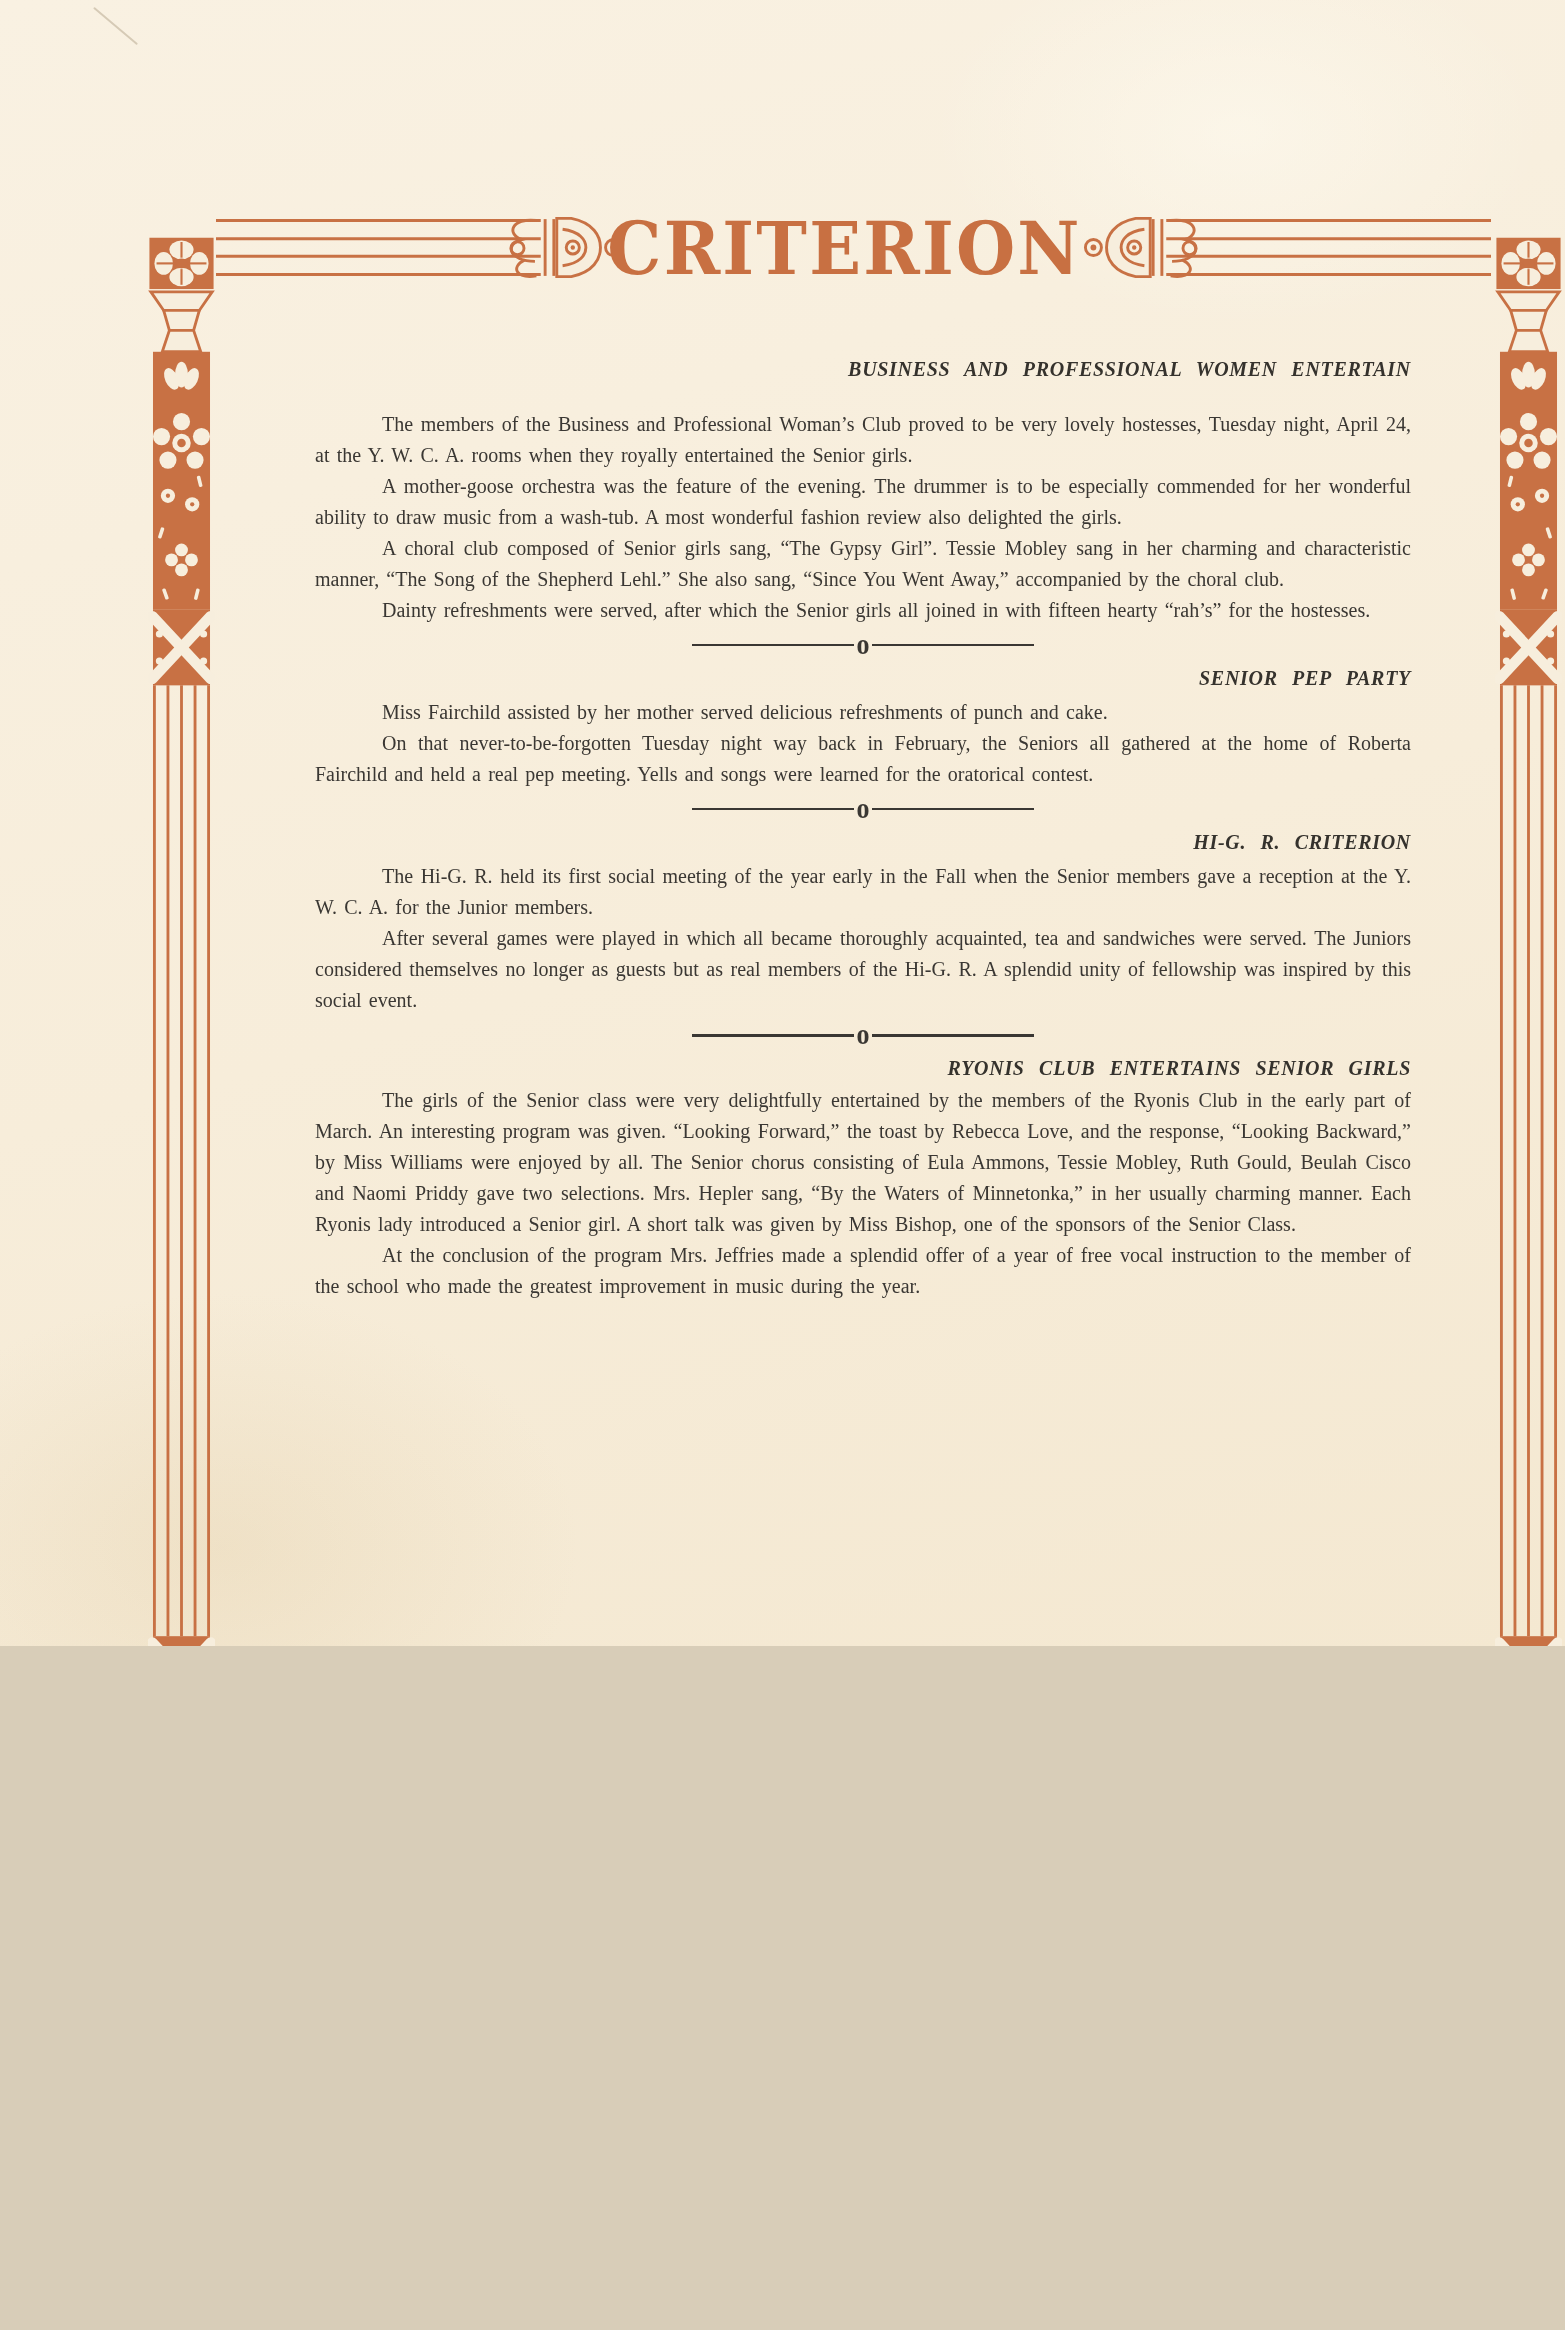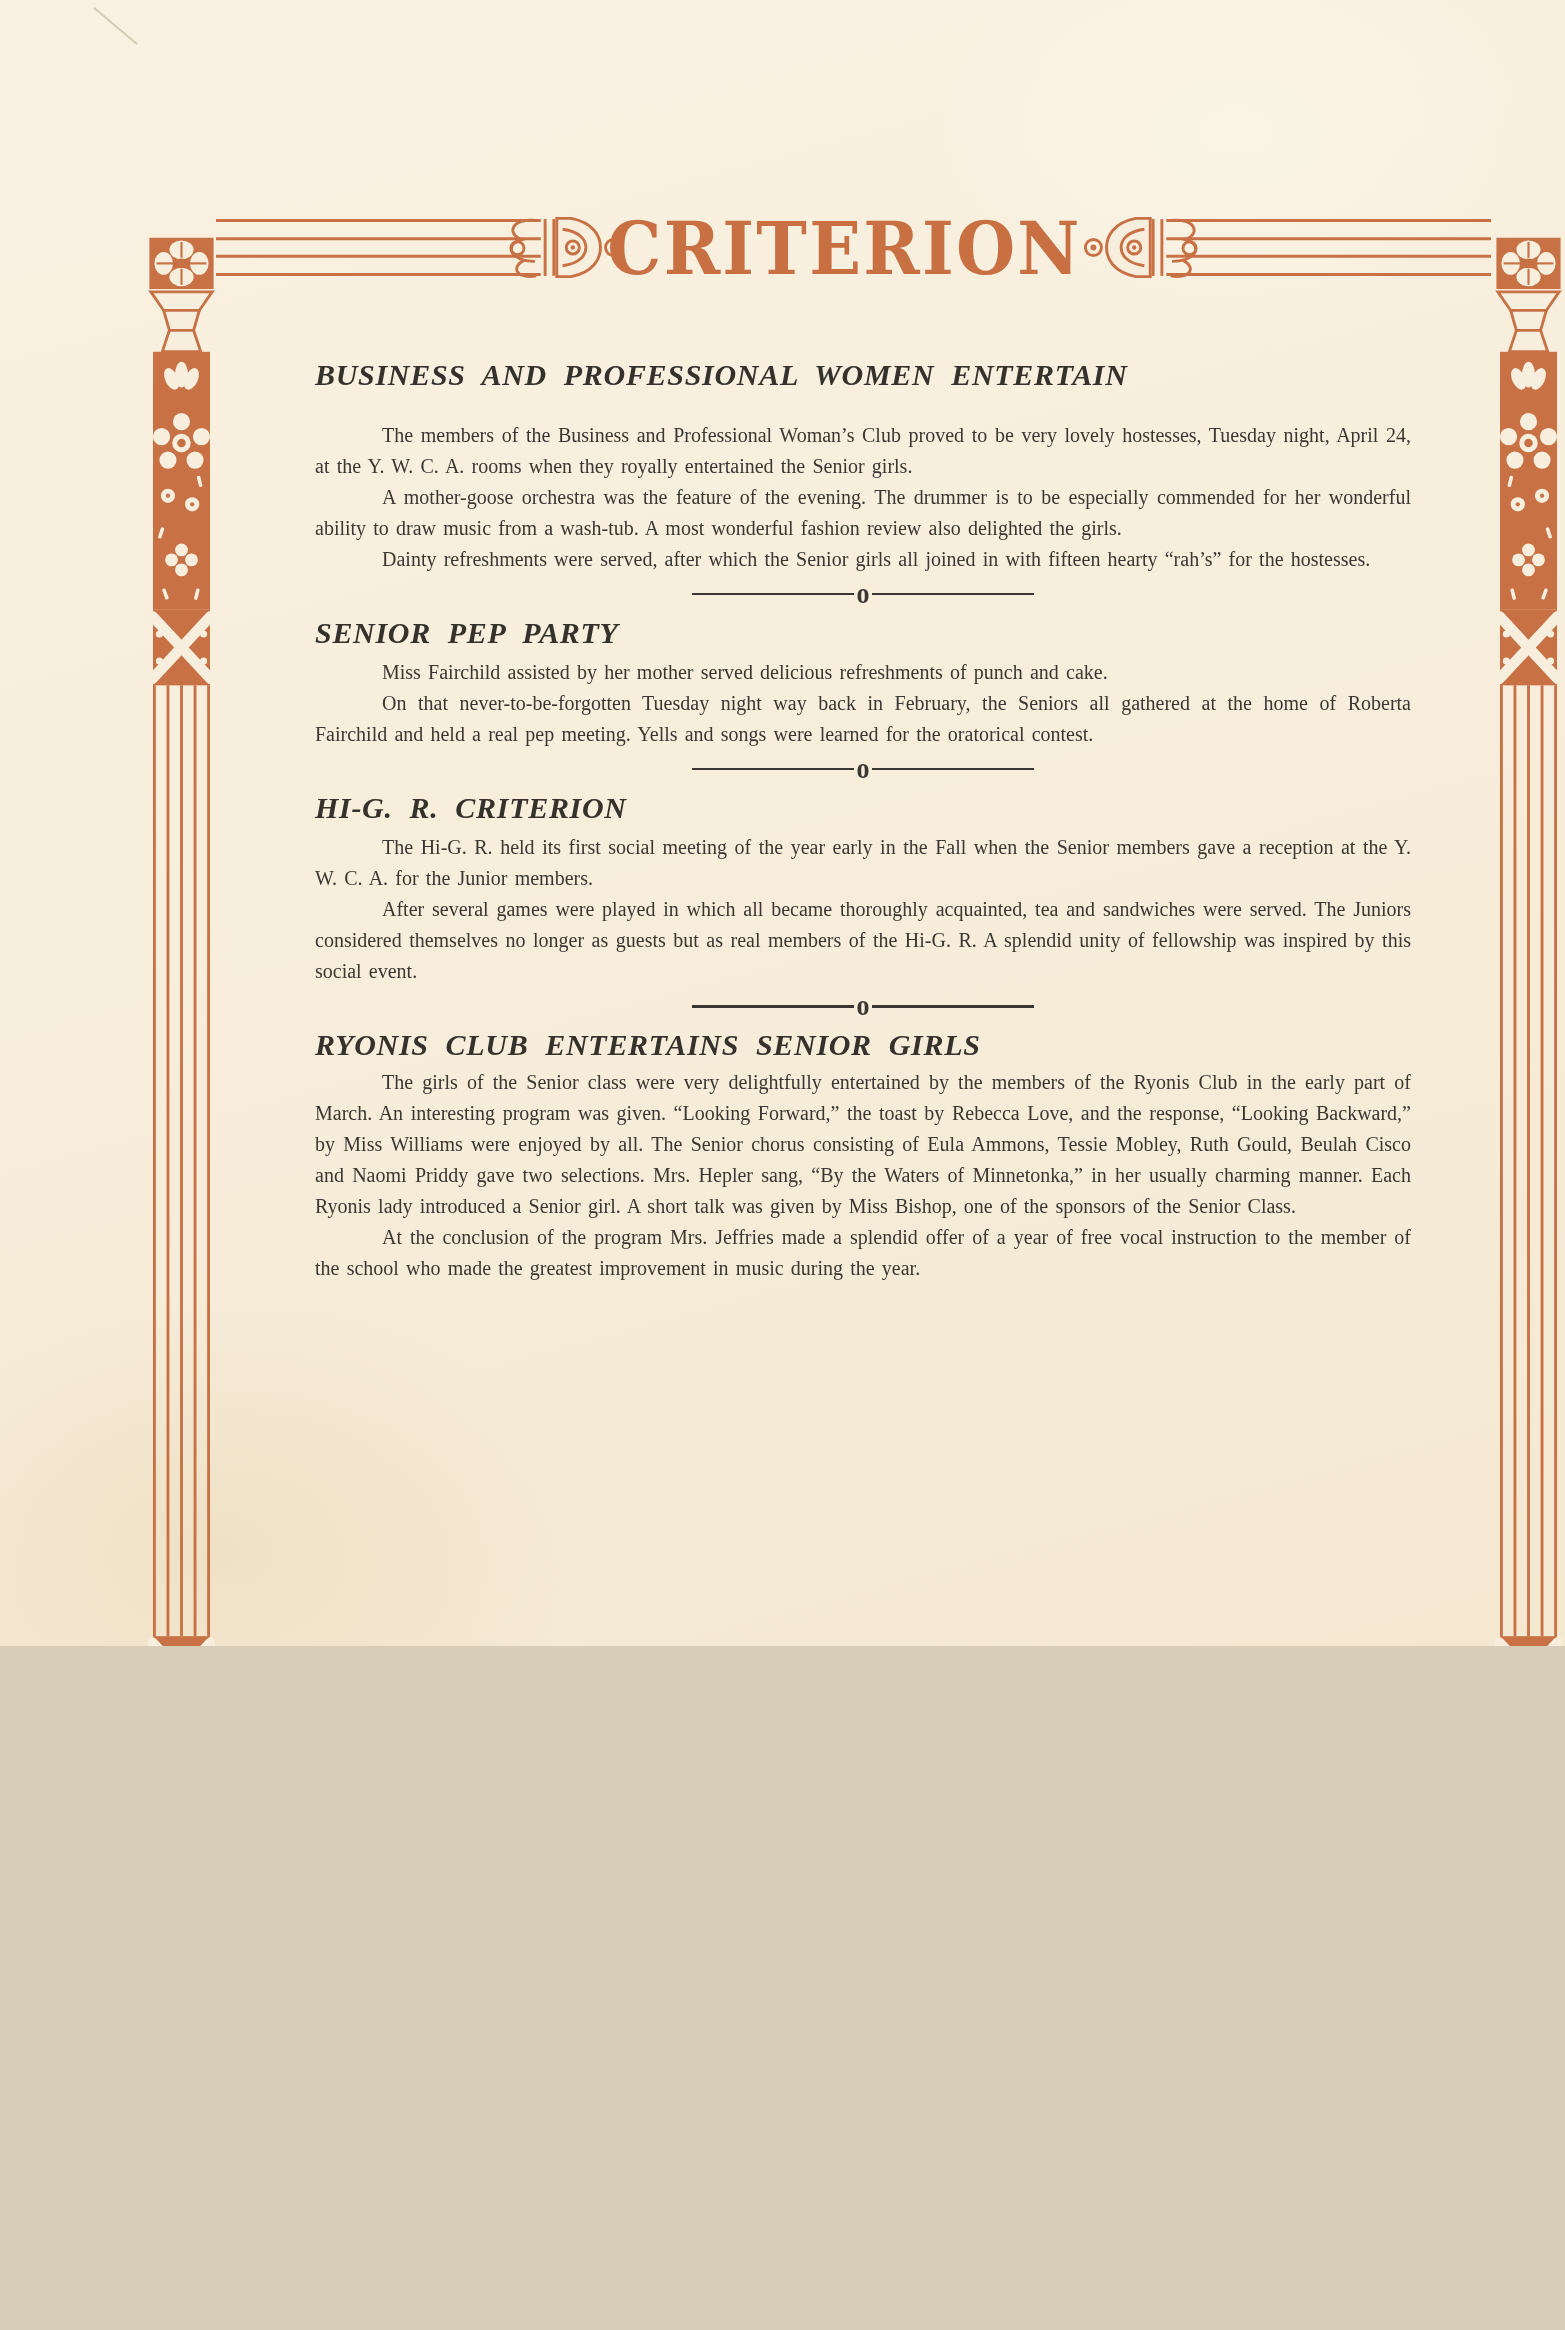--- a/index.html
+++ b/index.html
@@ -20,22 +20,22 @@
   .crease{position:absolute;left:87px;top:25px;width:57px;height:2.2px;
     background:rgba(140,120,90,.32);transform:rotate(40deg);border-radius:1.5px;}
   .masthead{
     position:absolute;left:615px;top:201px;width:459px;height:95px;
     display:flex;align-items:center;justify-content:center;
     font-family:"DejaVu Serif",serif;font-weight:bold;font-size:68px;line-height:1;
     color:#c87042;letter-spacing:2.2px;transform:scaleY(1.06);white-space:nowrap;
   }
   .content{position:absolute;left:315px;top:358px;width:1096px;}
   .section-heading{
-    margin:0 0 28px 0;text-align:left;font-weight:bold;font-style:italic;
-    font-size:30px;letter-spacing:0.7px;word-spacing:8.7px;color:#35322d;
+    margin:0 0 28px 0;text-align:right;font-weight:bold;font-style:italic;
+    font-size:20px;letter-spacing:0.7px;word-spacing:8.7px;color:#35322d;
   }
   .tight .section-heading{margin-bottom:7.3px;font-style:italic;}
   .mid .section-heading{margin-bottom:5px;}
   .content p{
     margin:0;text-align:justify;text-indent:67px;
     font-size:20px;line-height:31px;word-spacing:2.2px;
   }
   .divider{
     display:flex;align-items:center;justify-content:center;
     width:364px;margin:17.5px auto 20.4px auto;
@@ -247,20 +247,21 @@
   <div class="page-edge"></div>
 
   <div class="masthead">CRITERION</div>
 
   <div class="content">
 
     <section>
       <h2 class="section-heading">BUSINESS AND PROFESSIONAL WOMEN ENTERTAIN</h2>
       <p>The members of the Business and Professional Woman’s Club proved to be very lovely hostesses, Tuesday night, April 24, at the Y. W. C. A. rooms when they royally entertained the Senior girls.</p>
       <p>A mother-goose orchestra was the feature of the evening.  The drummer is to be especially commended for her wonderful ability to draw music from a wash-tub.  A most wonderful fashion review also delighted the girls.</p>
+      <p>A choral club composed of Senior girls sang, “The Gypsy Girl”.  Tessie Mobley sang in her charming and characteristic manner, “The Song of the Shepherd Lehl.”  She also sang, “Since You Went Away,” accompanied by the choral club.</p>
       <p>Dainty refreshments were served, after which the Senior girls all joined in with fifteen hearty “rah’s” for the hostesses.</p>
     </section>
 
     <div class="divider">
       <span class="rule"></span>
       <span class="divider-o">o</span>
       <span class="rule"></span>
     </div>
 
     <section class="tight">

